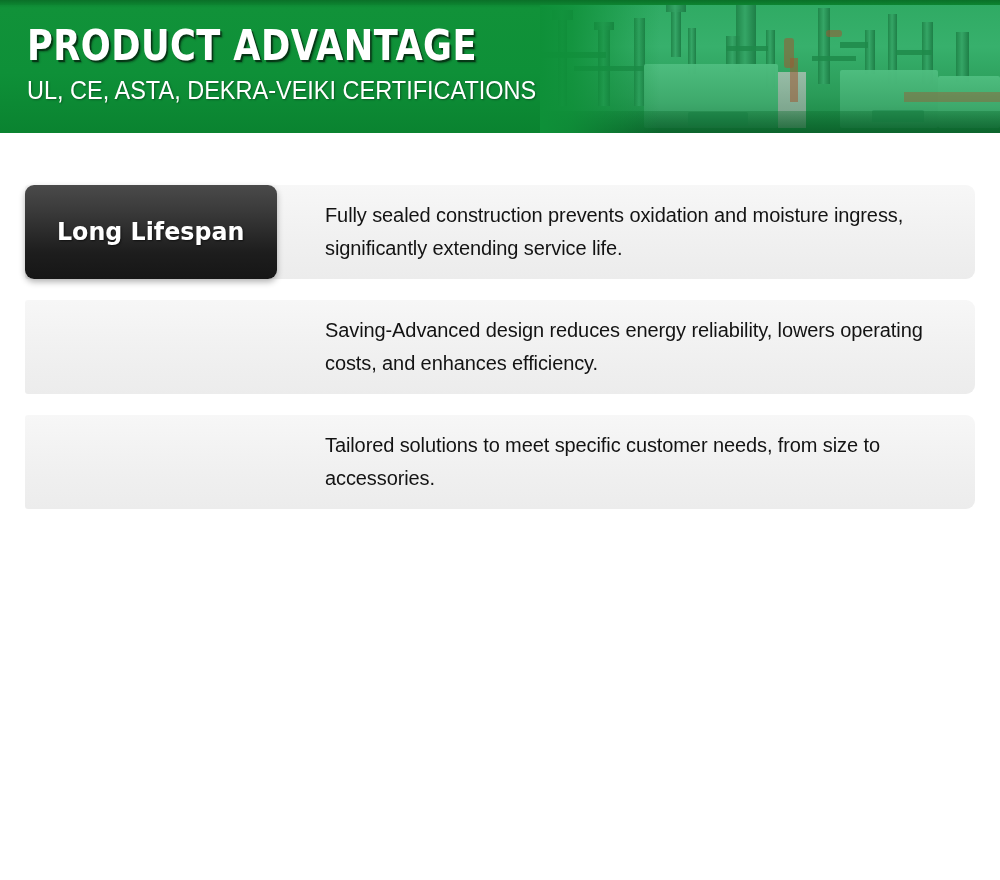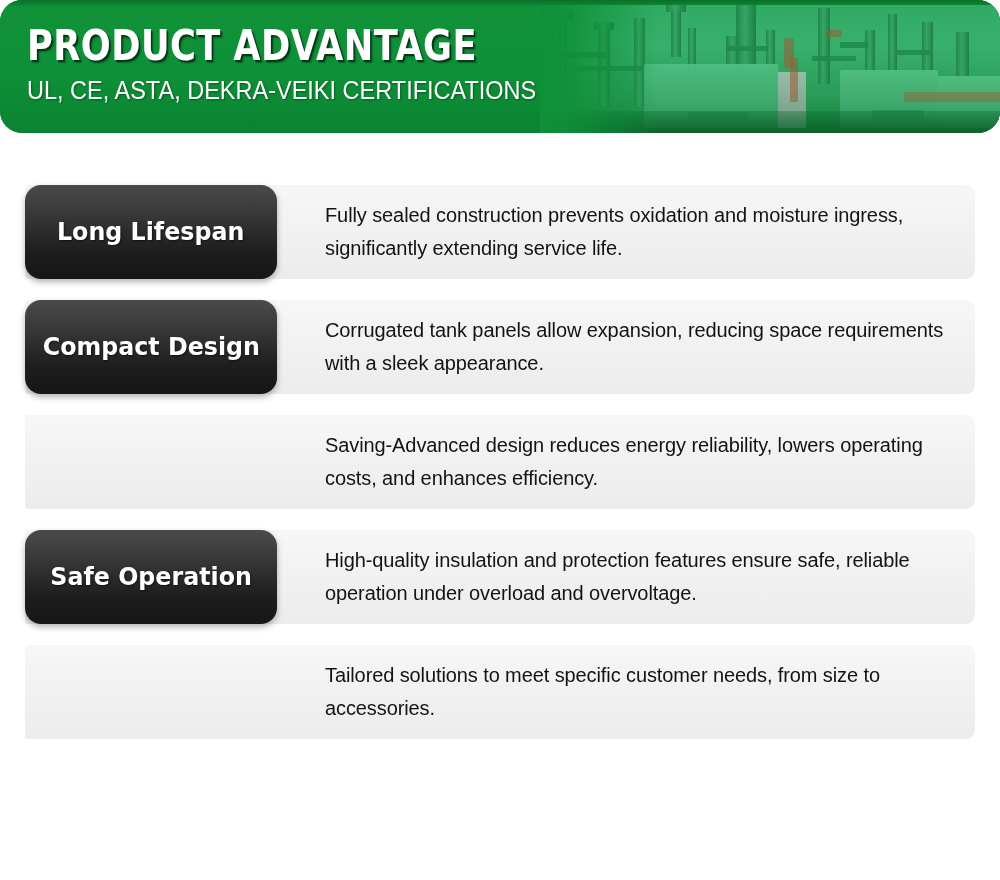--- a/index.html
+++ b/index.html
@@ -15,21 +15,20 @@
     position: relative;
   }
 
   
   .banner {
     position: relative;
     width: 1000px;
     height: 133px;
     overflow: hidden;
     background: #0e8c34;
-    border-radius: 22px;
   }
   
   .banner-bg {
     position: absolute;
     inset: 0;
     background: linear-gradient(180deg, #0a7a2c 0%, #119239 6%, #0e9038 55%, #0a8330 100%);
   }
   
   .banner-topstrip {
     position: absolute;
@@ -150,21 +149,21 @@
     color: #131313;
     letter-spacing: -0.1px;
   }
 
   .label {
     position: absolute;
     left: 25px;
     top: 0;
     width: 252px;
     height: 94px;
-    border-radius: 16px;
+    border-radius: 9px;
     display: flex;
     align-items: center;
     justify-content: center;
     box-shadow: 0 3px 6px rgba(0,0,0,0.30);
     z-index: 3;
   }
   .label.dark {
     background: linear-gradient(180deg,#4a4a4a 0%, #3a3a3a 28%, #2a2a2a 52%, #1d1d1d 72%, #161616 100%);
   }
   .label.green {
@@ -244,43 +243,27 @@
   <div class="row">
     <div class="desc">
       <span class="desc-text">Fully sealed construction prevents oxidation and moisture ingress, significantly extending service life.</span>
     </div>
     <div class="label dark">
       <span class="label-text">Long Lifespan</span>
     </div>
   </div>
 
 
-  <div class="row">
-    <div class="desc">
-      <span class="desc-text">Corrugated tank panels allow expansion, reducing space requirements with a sleek appearance.</span>
-    </div>
-    <div class="label dark">
-      <span class="label-text">Compact Design</span>
-    </div>
-  </div>
 
   <div class="row">
     <div class="desc">
       <span class="desc-text">Saving-Advanced design reduces energy reliability, lowers operating costs, and enhances efficiency.</span>
     </div>
   </div>
 
-  <div class="row">
-    <div class="desc">
-      <span class="desc-text">High-quality insulation and protection features ensure safe, reliable operation under overload and overvoltage.</span>
-    </div>
-    <div class="label dark">
-      <span class="label-text">Safe Operation</span>
-    </div>
-  </div>
 
   <div class="row">
     <div class="desc">
       <span class="desc-text">Tailored solutions to meet specific customer needs, from size to accessories.</span>
     </div>
   </div>
 
 </div>
 
 </body></html>

